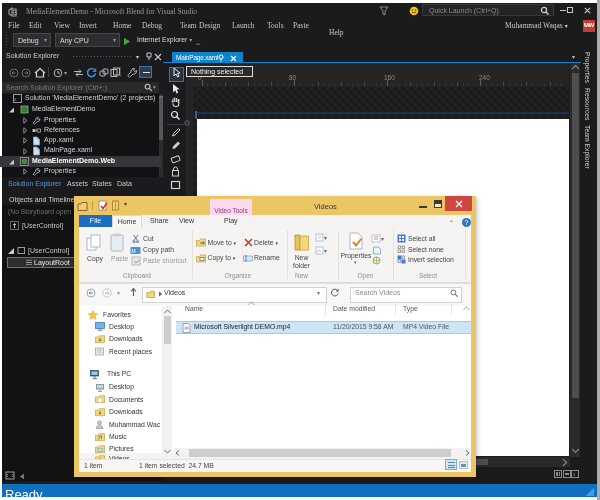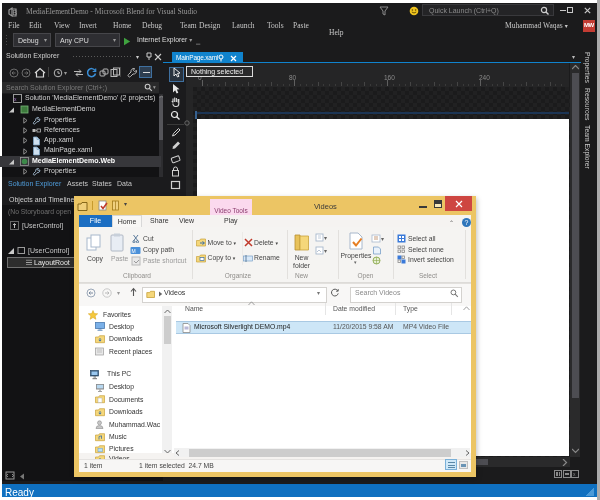--- a/index.html
+++ b/index.html
@@ -424,21 +424,21 @@
   <svg class="abs" style="left:5px;top:470.5px;" width="11" height="10">
       <rect x="1" y="1" width="8" height="7" fill="none" stroke="#999" stroke-width="1"></rect>
       <path d="M3 3 l-1.5 1.5 L3 6 M7 3 l1.5 1.5 L7 6" stroke="#999" stroke-width="0.9" fill="none"></path>
     </svg>
   <svg class="abs" style="left:19px;top:472.5px;" width="6" height="7">
       <path d="M5 0.5 L1 3.5 L5 6.5 Z" fill="#777"></path>
     </svg>
 
   <div class="abs" style="left:2px;top:484px;width:595px;height:13px;background:#0f70c0;"></div>
     <div class="abs" style="left:586px;top:488px;width:8px;height:8px;background:linear-gradient(135deg,transparent 50%,#4a9ad8 50%);"></div>
-  <div class="abs" style="left:5px;top:486.5px;font-size:10px;color:#fff;">Ready</div>
+  <div class="abs" style="left:5px;top:486.5px;font-size:13px;color:#fff;">Ready</div>
 </div>
 
 <div id="exp" style="position:absolute;left:74px;top:196px;width:402px;height:281px;background:#ecc564;overflow:hidden;box-shadow:1px 2px 5px rgba(0,0,0,0.25);">
 
   <svg class="abs" style="left:3px;top:5px;" width="11" height="11">
       <path d="M1 3 h3 l1 -1.5 h5 v8 h-9 Z" fill="#f0cf7a" stroke="#7a5c10" stroke-width="0.9"></path>
     </svg>
   <div class="abs" style="left:18px;top:5px;width:1px;height:9px;background:#c79b2e;"></div>
   <svg class="abs" style="left:24px;top:4px;" width="10" height="12">
       <rect x="1" y="1" width="7" height="9" fill="#fff" stroke="#888" stroke-width="0.8"></rect>

